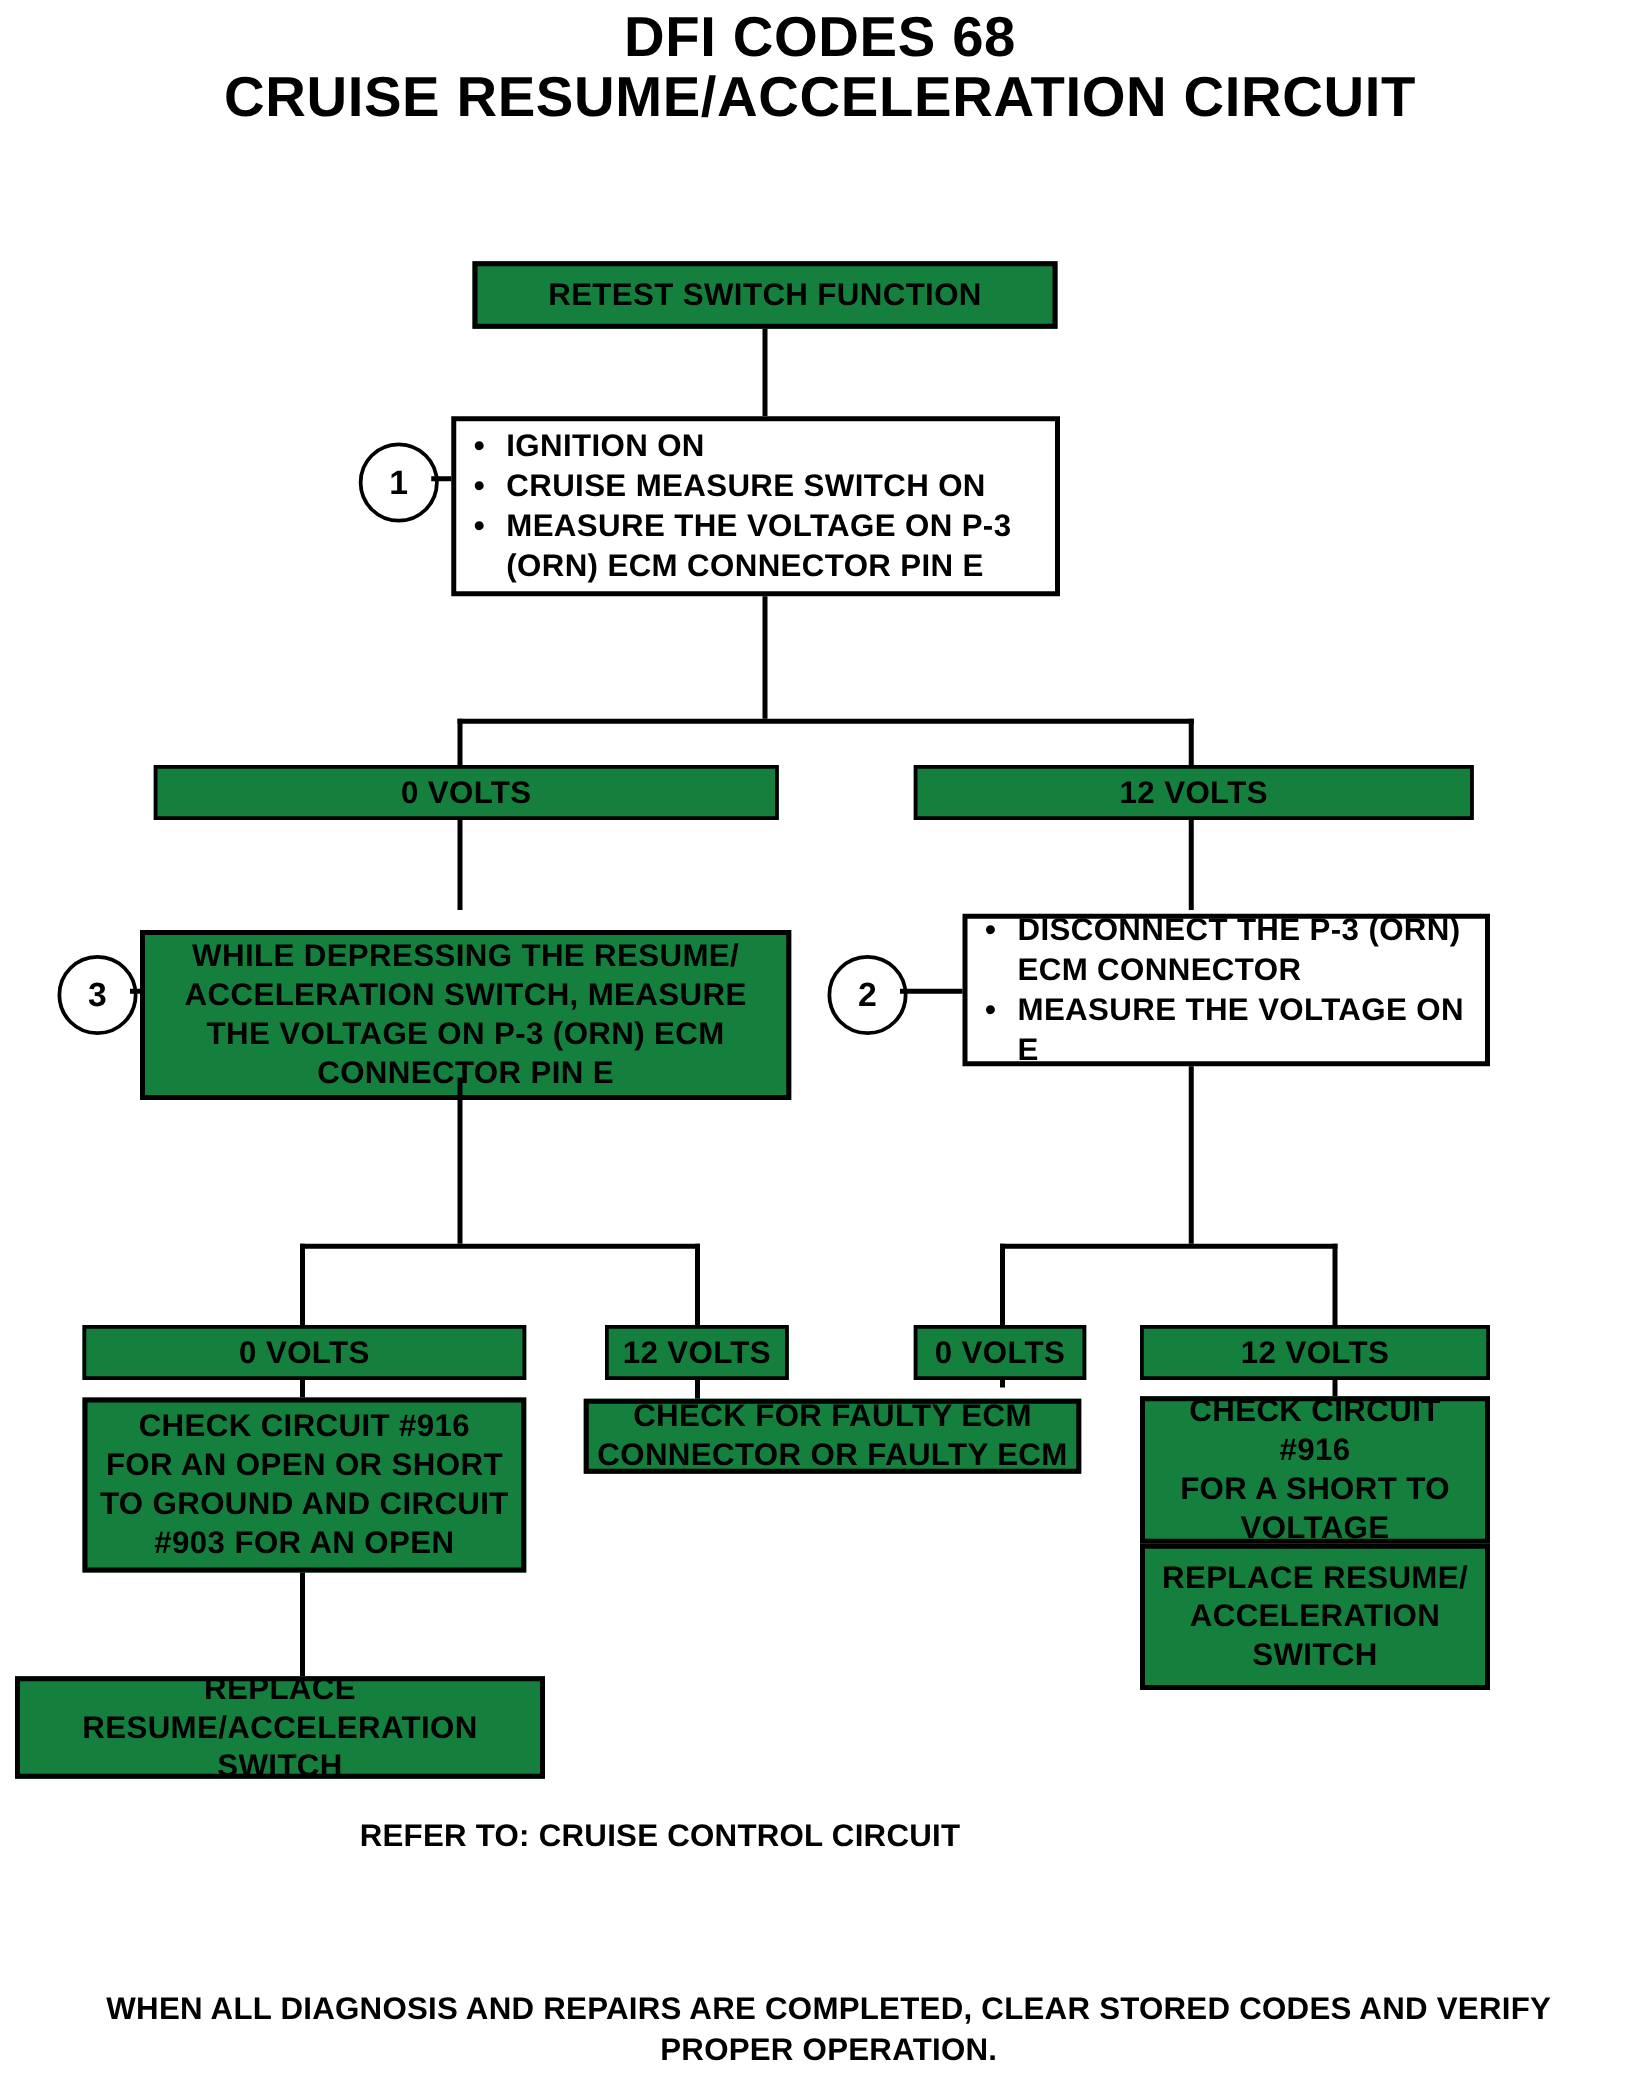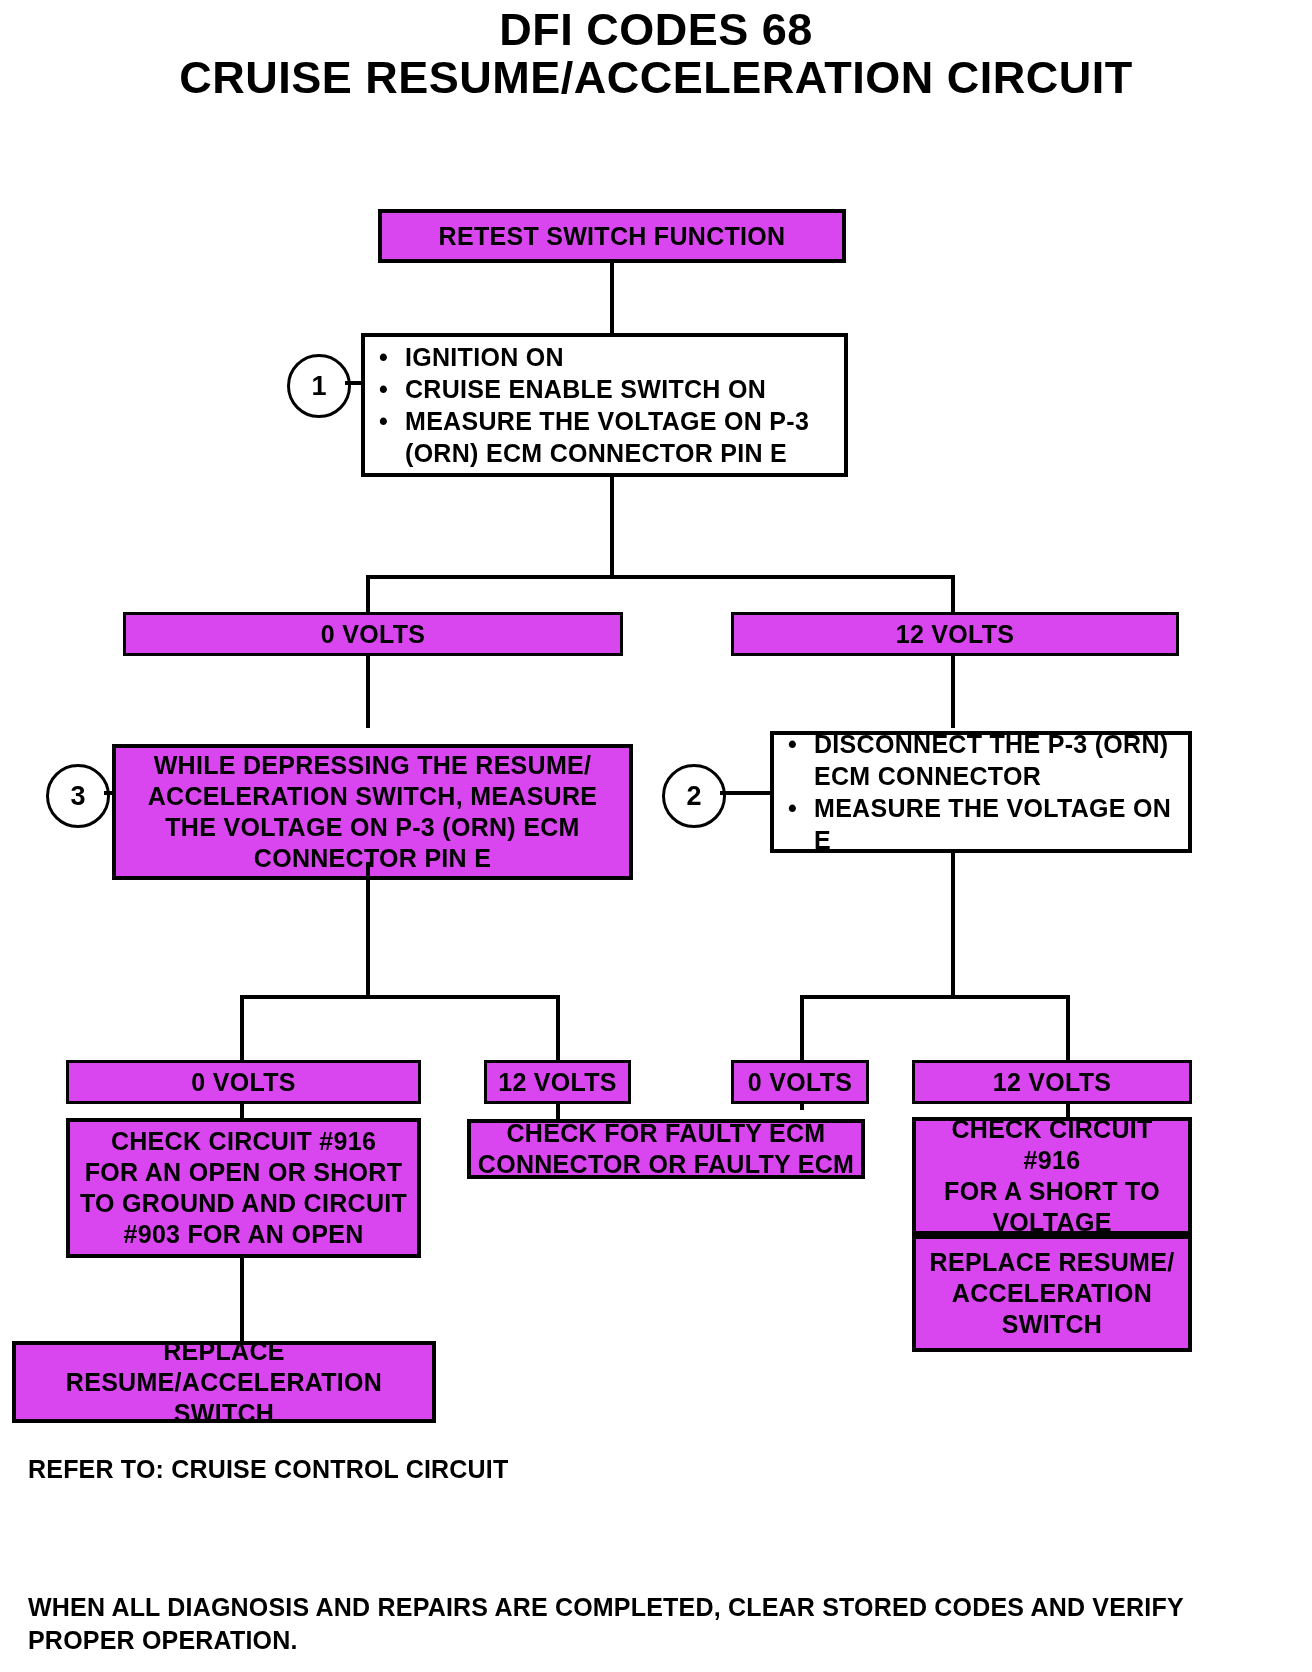--- a/index.html
+++ b/index.html
@@ -17,21 +17,21 @@
     font-weight:bold;letter-spacing:.5px;
     font-size:45px;line-height:52px;
   }
   #title-1{top:4px;}
   #title-2{top:52px;font-size:45px;}
 
   
   .box{
     position:absolute;
     border:4px solid #000;
-    background:#d946ef;
+    background:#15803d;
     box-sizing:border-box;
     display:flex;
     align-items:center;
     justify-content:center;
     text-align:center;
     font-weight:bold;
     font-size:25px;
     line-height:31px;
     letter-spacing:.3px;
     padding:6px 4px;
@@ -82,21 +82,21 @@
     font-weight:bold;font-size:27px;
   }
 
   
   .note{
     position:absolute;
     font-weight:bold;
     font-size:25px;
     line-height:33px;
     letter-spacing:.2px;
-    text-align:left;
+    text-align:center;
   }
 </style>
 </head>
 <body>
 
 <div id="sheet">
 
   <div class="title" id="title-1">DFI CODES 68</div>
   <div class="title" id="title-2">CRUISE RESUME/ACCELERATION CIRCUIT</div>
 
@@ -109,21 +109,21 @@
   </div>
   <div class="hline" style="left:345px;top:381px;width:18px;"></div>
 
   <div class="bulletbox" style="left:361px;top:333px;width:487px;height:144px;">
     <div class="bullet-row">
       <span class="bullet-dot">•</span>
       <span class="bullet-text">IGNITION ON</span>
     </div>
     <div class="bullet-row">
       <span class="bullet-dot">•</span>
-      <span class="bullet-text">CRUISE ENABLE SWITCH ON</span>
+      <span class="bullet-text">CRUISE MEASURE SWITCH ON</span>
     </div>
     <div class="bullet-row">
       <span class="bullet-dot">•</span>
       <span class="bullet-text">MEASURE THE VOLTAGE ON P-3</span>
     </div>
     <div class="bullet-cont">(ORN) ECM CONNECTOR PIN E</div>
   </div>
 
   <div class="vline" style="left:610px;top:477px;height:98px;"></div>
   <div class="hline" style="left:366px;top:575px;width:589px;"></div>

